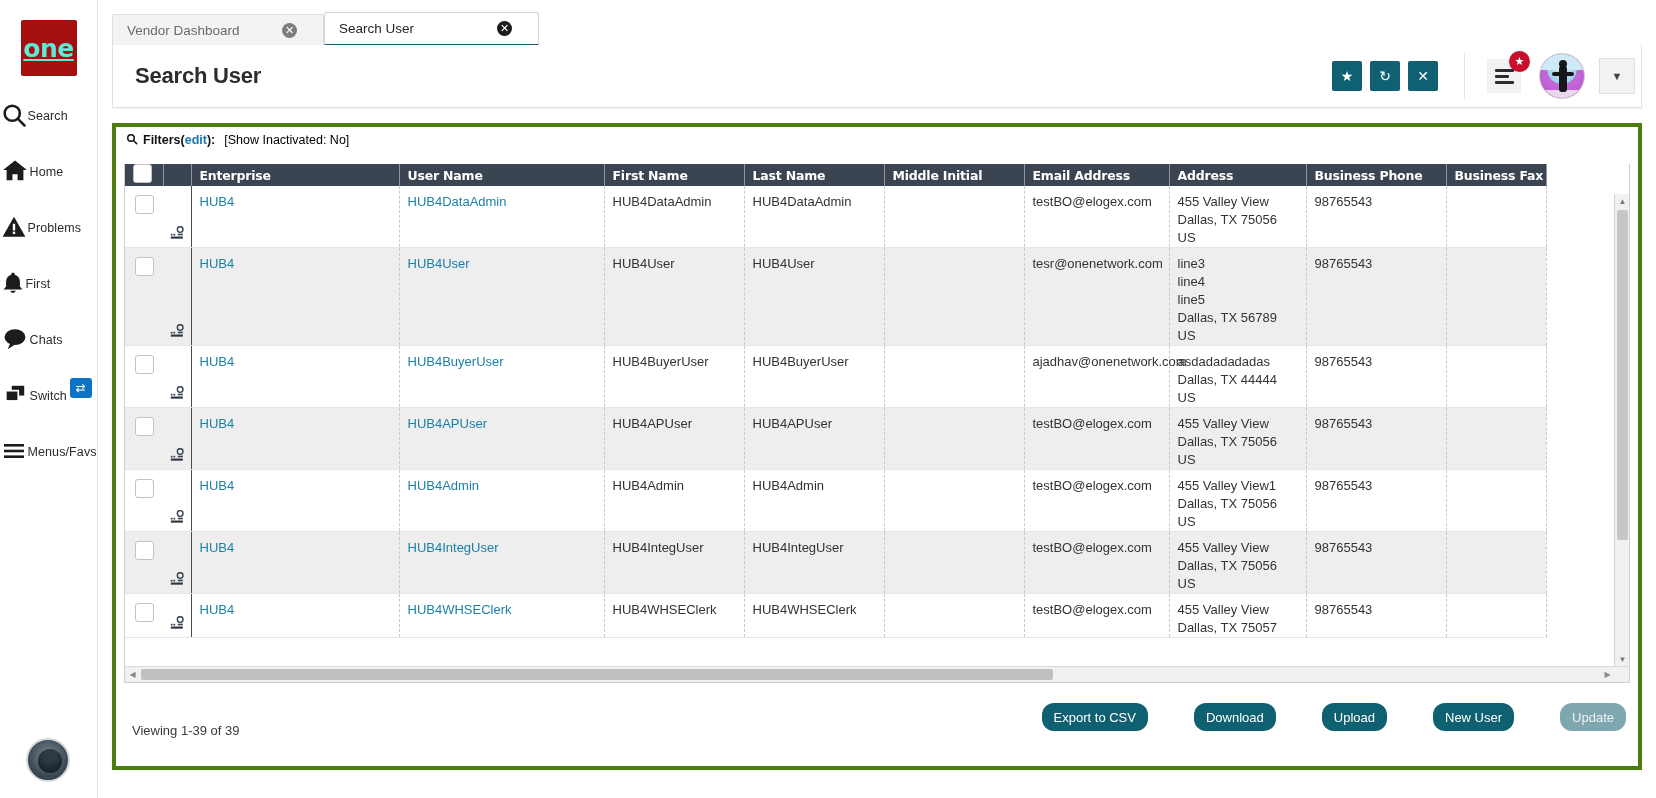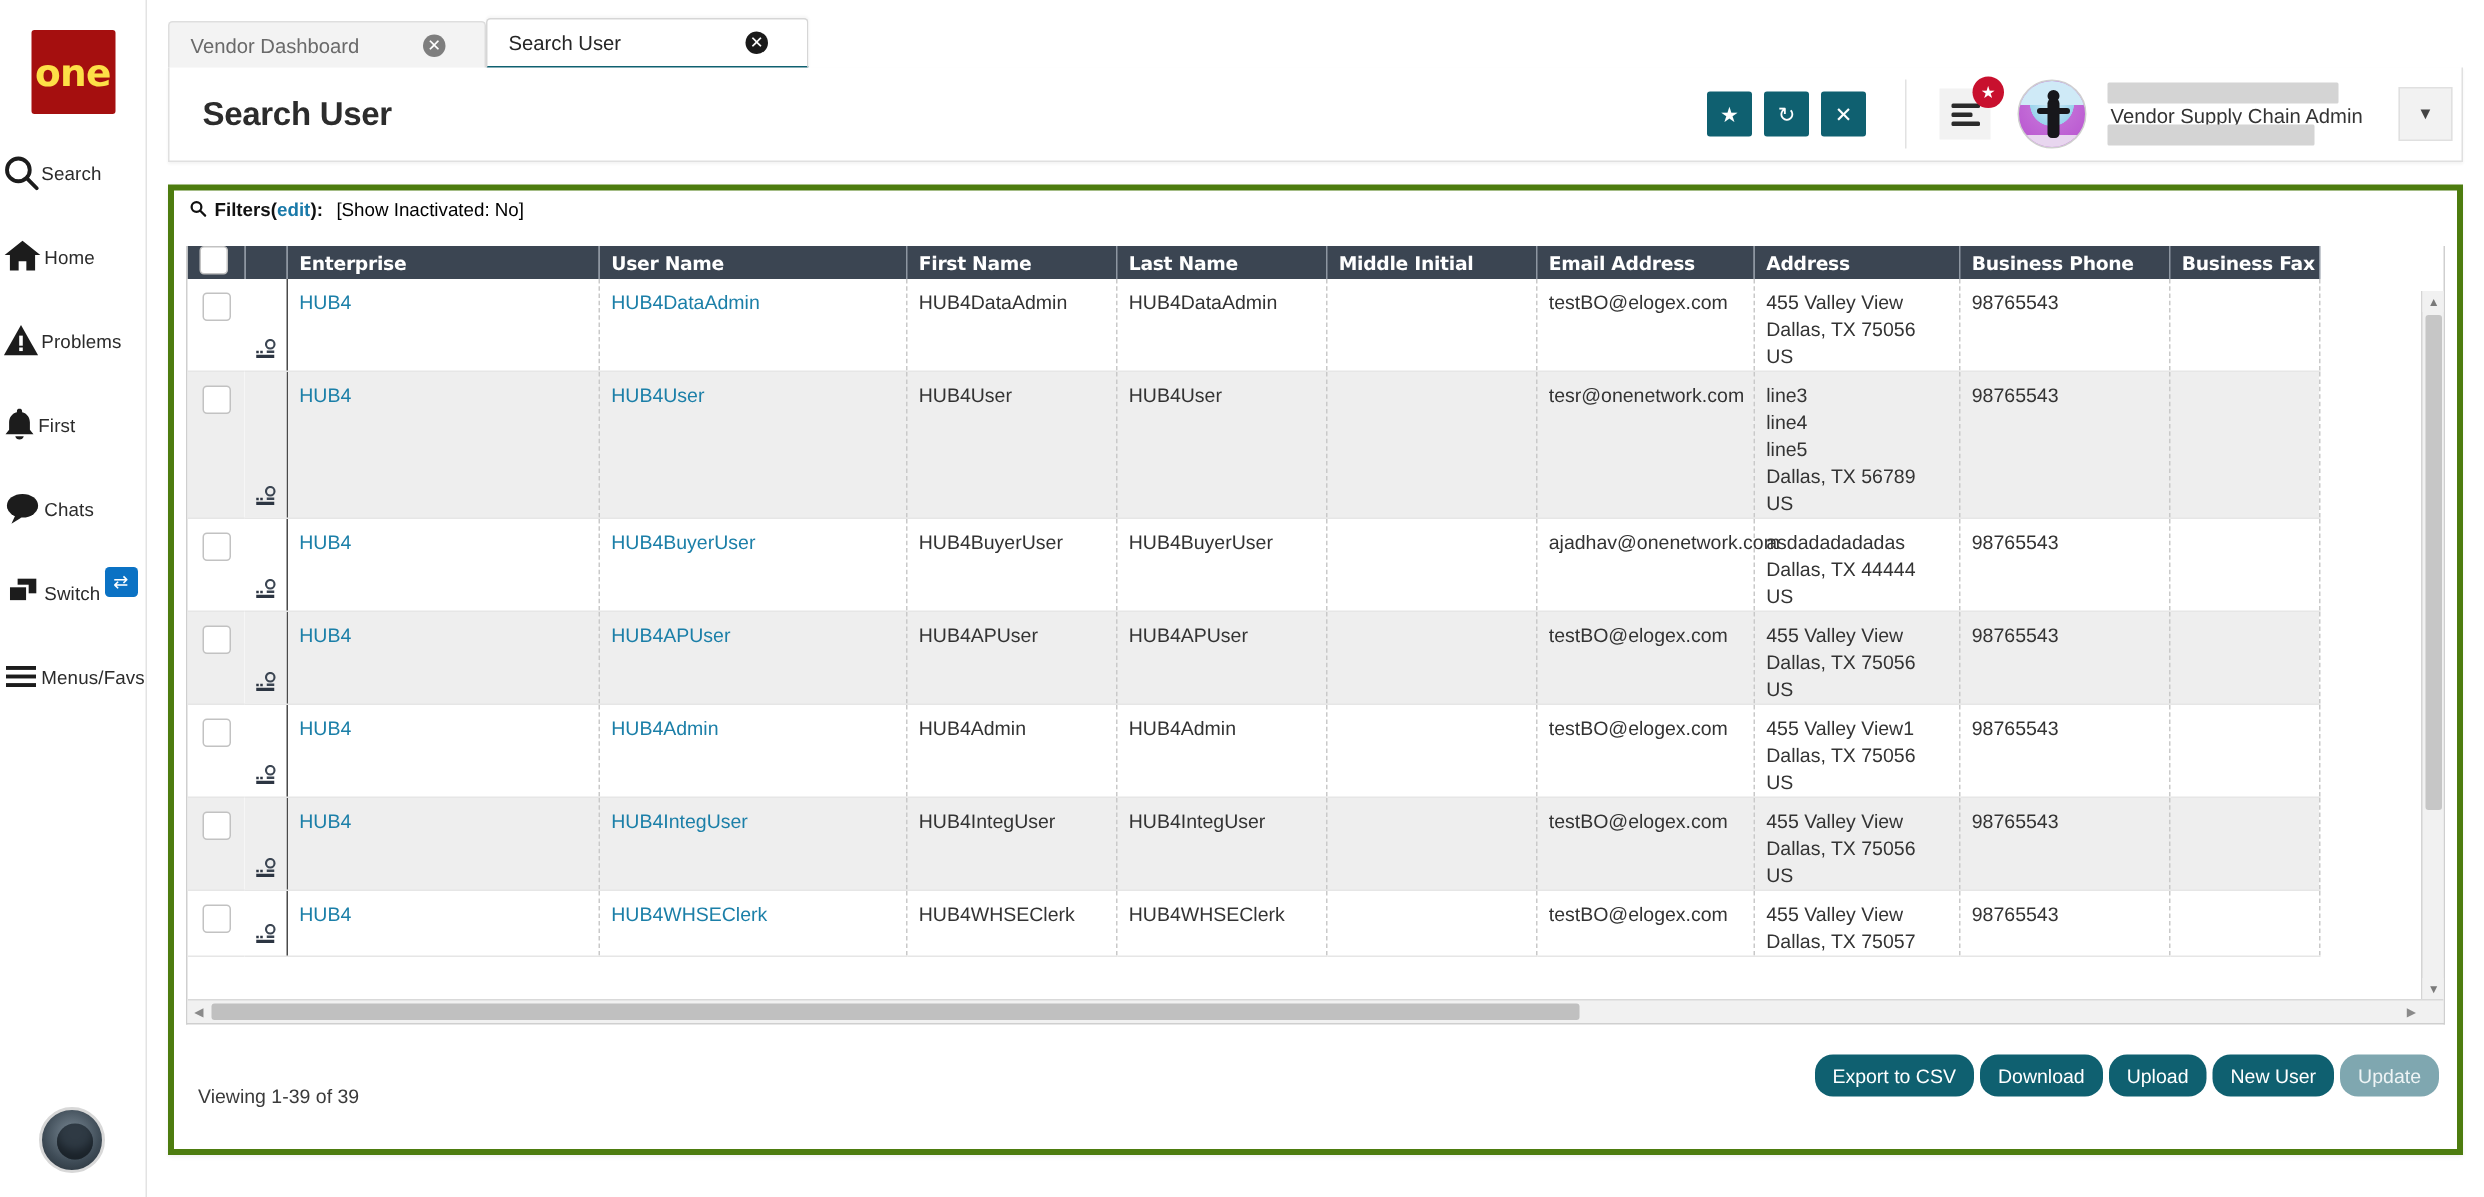--- a/index.html
+++ b/index.html
@@ -20,22 +20,23 @@
     flex: 0 0 98px;
     position: relative;
   }
   .logo {
     width: 56px; height: 56px; margin-top: 20px;
     background: #a50f0f;
     display: flex; align-items: center; justify-content: center;
     border-radius: 2px;
   }
   .logo-text {
-    color: #fde047; font-size: 25px; font-weight: 700; letter-spacing: -0.5px;
+    color: #5eead4; font-size: 25px; font-weight: 700; letter-spacing: -0.5px;
     font-family: "DejaVu Sans", sans-serif;
+    text-decoration: underline;
   }
   .rail-item {
     width: 98px; margin-top: 22px;
     display: flex; flex-direction: row; align-items: center;
     cursor: pointer; position: relative;
   }
   .rail-item .glyph { height: 34px; display: flex; align-items: center; justify-content: center; color: #1c1c1c; }
   .rail-item .label {
     font-size: 12.5px; color: #2b2b2b; margin-top: 2px; letter-spacing: .1px;
   }
@@ -245,21 +246,21 @@
   .viewing {
     position: absolute; left: 16px; top: 40px; font-size: 13px; color: #3a3a3a;
   }
   .foot-btns {
     position: absolute; right: 12px; top: 20px; display: flex; gap: 4px;
   }
   .btn {
     height: 28px; padding: 0 12px; background: #0f6070; color: #fff;
     font-size: 13px; display: flex; align-items: center; justify-content: center;
     cursor: pointer; border: none; border-radius: 12px;
-    font-family: "Liberation Sans", sans-serif; white-space: nowrap;
+    font-family: "Liberation Sans", sans-serif; white-space: nowrap; margin-left: 42px;
   }
   .btn.disabled { background: #7fa7b0; color: #eef4f5; cursor: default; }
 </style>
 </head>
 <body>
 
 <div class="app">
 
   <div class="rail">
     <div class="logo">
@@ -378,25 +379,20 @@
             </span>
           <span class="star-badge">★</span>
         </div>
 
         <div class="user-avatar">
           <span class="sky"></span>
           <span class="ground"></span>
           <span class="figure"></span>
         </div>
 
-        <div class="user-name-wrap">
-          <span class="redact top"></span>
-          <span class="user-role">Vendor Supply Chain Admin</span>
-          <span class="redact bottom"></span>
-        </div>
 
         <div class="chev-btn">
           <span>▼</span>
         </div>
       </div>
     </div>
 
     <div class="content-card">
 
       <div class="filters-bar">

